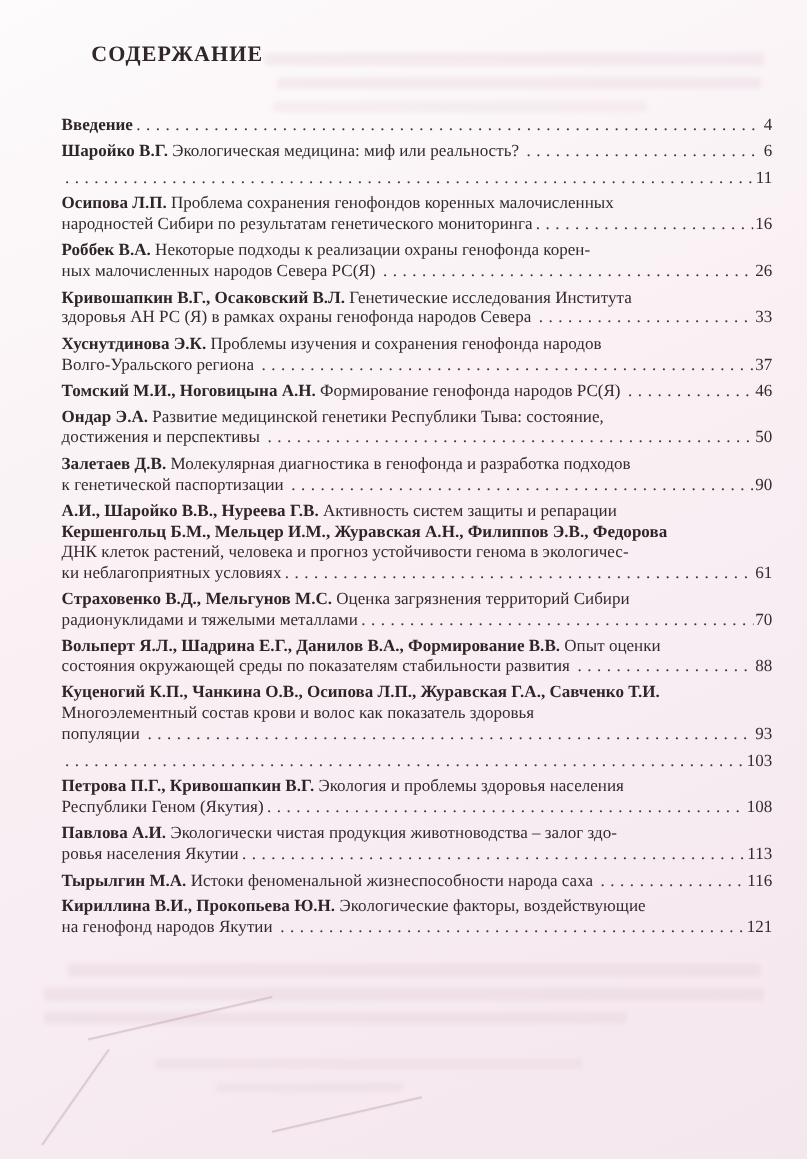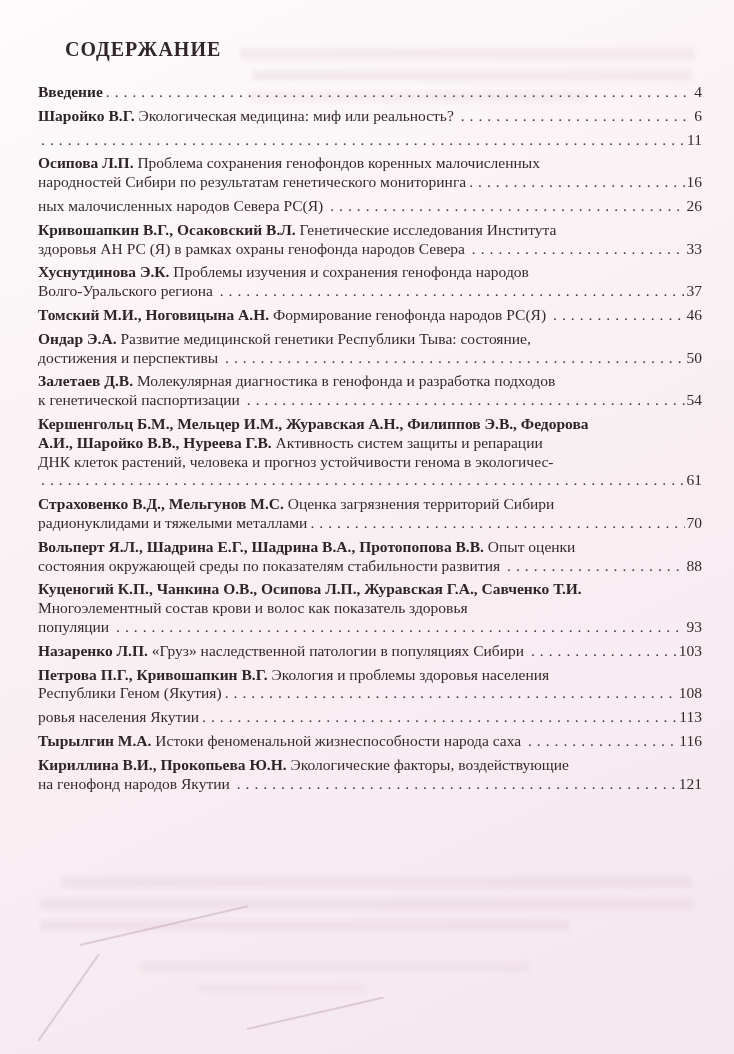--- a/index.html
+++ b/index.html
@@ -13,31 +13,31 @@
   html,body{width:734px;height:1054px;overflow:hidden;}
   body{
     position:relative;
     font-family:"Liberation Serif","DejaVu Serif",serif;
     color:var(--text);
     background:linear-gradient(155deg,var(--bg-top) 0%,var(--bg-mid) 45%,var(--bg-bot) 100%);
   }
   .page{
     position:relative;
     z-index:2;
-    padding:38px 32px 0 38px;
+    padding:38px 32px 0 56px;
   }
   .title{
     font-size:20px;
     font-weight:bold;
     letter-spacing:1px;
     margin-left:27px;
     color:#31272b;
   }
   .toc{
-    margin-top:22px;
+    margin-top:44px;
   }
   .entry{margin-top:5px;}
   .entry:first-child{margin-top:0;}
   .line{
     font-size:15.5px;
     line-height:18.8px;
     white-space:nowrap;
   }
   .line.last{
     display:flex;
@@ -118,20 +118,21 @@
       </div>
       <div class="entry">
         <div class="line"><span class="txt"><span class="bold">Осипова Л.П.</span><span class="reg"> Проблема сохранения генофондов коренных малочисленных</span></span></div>
         <div class="line last">
           <span class="txt"><span class="reg">народностей Сибири по результатам генетического мониторинга</span></span>
           <span class="dots">............................................................................................................................................</span>
           <span class="pg">16</span>
         </div>
       </div>
       <div class="entry">
+        <div class="line"><span class="txt"><span class="bold">Роббек В.А.</span><span class="reg"> Некоторые подходы к реализации охраны генофонда корен-</span></span></div>
         <div class="line last">
           <span class="txt"><span class="reg">ных малочисленных народов Севера РС(Я) </span></span>
           <span class="dots">............................................................................................................................................</span>
           <span class="pg">26</span>
         </div>
       </div>
       <div class="entry">
         <div class="line"><span class="txt"><span class="bold">Кривошапкин В.Г., Осаковский В.Л.</span><span class="reg"> Генетические исследования Института</span></span></div>
         <div class="line last">
           <span class="txt"><span class="reg">здоровья АН РС (Я) в рамках охраны генофонда народов Севера </span></span>
@@ -160,73 +161,74 @@
           <span class="txt"><span class="reg">достижения и перспективы </span></span>
           <span class="dots">............................................................................................................................................</span>
           <span class="pg">50</span>
         </div>
       </div>
       <div class="entry">
         <div class="line"><span class="txt"><span class="bold">Залетаев Д.В.</span><span class="reg"> Молекулярная диагностика в генофонда и разработка подходов</span></span></div>
         <div class="line last">
           <span class="txt"><span class="reg">к генетической паспортизации </span></span>
           <span class="dots">............................................................................................................................................</span>
-          <span class="pg">54</span>
-        </div>
-      </div>
-      <div class="entry">
+          <span class="pg">90</span>
+        </div>
+      </div>
+      <div class="entry">
+        <div class="line"><span class="txt"><span class="bold">А.И., Шаройко В.В., Нуреева Г.В.</span><span class="reg"> Активность систем защиты и репарации</span></span></div>
         <div class="line"><span class="txt"><span class="bold">Кершенгольц Б.М., Мельцер И.М., Журавская А.Н., Филиппов Э.В., Федорова</span></span></div>
-        <div class="line"><span class="txt"><span class="bold">А.И., Шаройко В.В., Нуреева Г.В.</span><span class="reg"> Активность систем защиты и репарации</span></span></div>
         <div class="line"><span class="txt"><span class="reg">ДНК клеток растений, человека и прогноз устойчивости генома в экологичес-</span></span></div>
         <div class="line last">
+          <span class="txt"><span class="reg">ки неблагоприятных условиях</span></span>
           <span class="dots">............................................................................................................................................</span>
           <span class="pg">61</span>
         </div>
       </div>
       <div class="entry">
         <div class="line"><span class="txt"><span class="bold">Страховенко В.Д., Мельгунов М.С.</span><span class="reg"> Оценка загрязнения территорий Сибири</span></span></div>
         <div class="line last">
           <span class="txt"><span class="reg">радионуклидами и тяжелыми металлами</span></span>
           <span class="dots">............................................................................................................................................</span>
           <span class="pg">70</span>
         </div>
       </div>
       <div class="entry">
-        <div class="line"><span class="txt"><span class="bold">Вольперт Я.Л., Шадрина Е.Г., Шадрина В.А., Протопопова В.В.</span><span class="reg"> Опыт оценки</span></span></div>
+        <div class="line"><span class="txt"><span class="bold">Вольперт Я.Л., Шадрина Е.Г., Данилов В.А., Формирование В.В.</span><span class="reg"> Опыт оценки</span></span></div>
         <div class="line last">
           <span class="txt"><span class="reg">состояния окружающей среды по показателям стабильности развития </span></span>
           <span class="dots">............................................................................................................................................</span>
           <span class="pg">88</span>
         </div>
       </div>
       <div class="entry">
         <div class="line"><span class="txt"><span class="bold">Куценогий К.П., Чанкина О.В., Осипова Л.П., Журавская Г.А., Савченко Т.И.</span></span></div>
         <div class="line"><span class="txt"><span class="reg">Многоэлементный состав крови и волос как показатель здоровья</span></span></div>
         <div class="line last">
           <span class="txt"><span class="reg">популяции </span></span>
           <span class="dots">............................................................................................................................................</span>
           <span class="pg">93</span>
         </div>
       </div>
       <div class="entry">
         <div class="line last">
-          <span class="txt"><span class="bold">Назаренко Л.П.</span><span class="reg"> «Груз» наследственной патологии в популяциях Сибири </span></span>
           <span class="dots">............................................................................................................................................</span>
           <span class="pg">103</span>
         </div>
       </div>
       <div class="entry">
         <div class="line"><span class="txt"><span class="bold">Петрова П.Г., Кривошапкин В.Г.</span><span class="reg"> Экология и проблемы здоровья населения</span></span></div>
         <div class="line last">
           <span class="txt"><span class="reg">Республики Геном (Якутия)</span></span>
           <span class="dots">............................................................................................................................................</span>
           <span class="pg">108</span>
         </div>
       </div>
       <div class="entry">
+        <div class="line"><span class="txt"><span class="bold">Павлова А.И.</span><span class="reg"> Экологически чистая продукция животноводства – залог здо-</span></span></div>
         <div class="line last">
           <span class="txt"><span class="reg">ровья населения Якутии</span></span>
           <span class="dots">............................................................................................................................................</span>
           <span class="pg">113</span>
         </div>
       </div>
       <div class="entry">
         <div class="line last">
           <span class="txt"><span class="bold">Тырылгин М.А.</span><span class="reg"> Истоки феноменальной жизнеспособности народа саха </span></span>
           <span class="dots">............................................................................................................................................</span>

